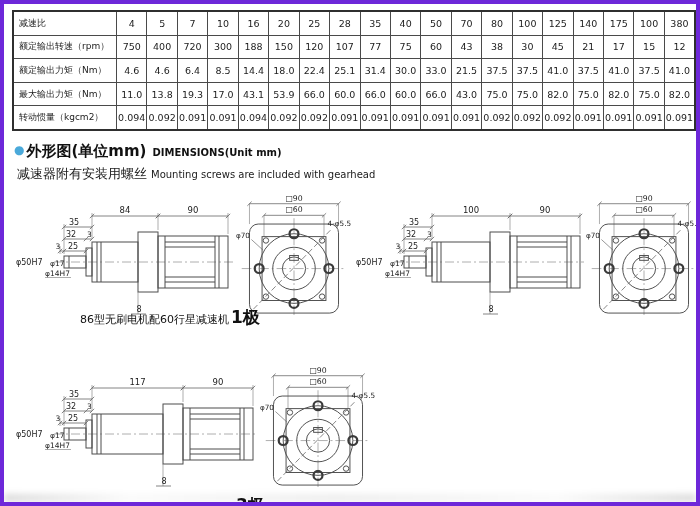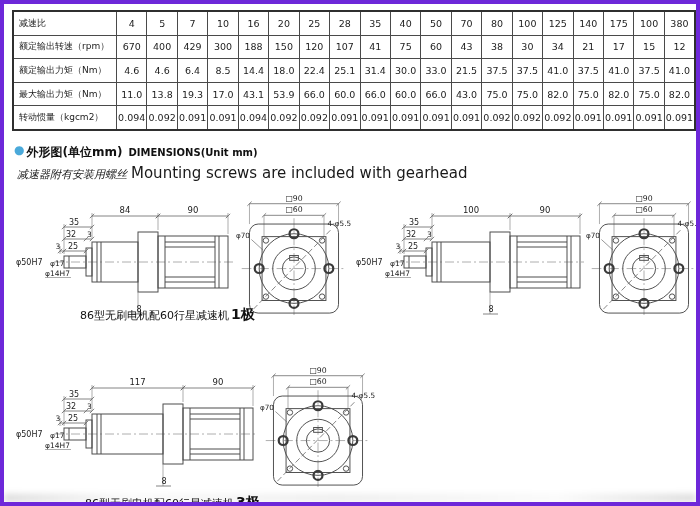--- a/index.html
+++ b/index.html
@@ -11,33 +11,33 @@
   
   table.spec{position:absolute;left:8px;top:6px;width:684px;border-collapse:collapse;table-layout:fixed;
         border:2px solid #2f2f2f;}
   table.spec td,table.spec th{border:1px solid #4a4a4a;height:22.6px;padding:0;vertical-align:middle;}
   table.spec th.rowhead{width:97px;font-size:9px;font-weight:400;text-align:left;padding-left:5px;
         letter-spacing:0px;white-space:nowrap;overflow:hidden;}
   table.spec td{font-size:9.5px;text-align:center;}
   
   .sec-head{position:absolute;left:10px;top:137px;white-space:nowrap;}
   .sec-head .bullet{font-size:12px;vertical-align:2px;margin-right:2px;}
-  .sec-head .t-cn{font-size:12px;font-weight:bold;color:#111;text-align:right;}
+  .sec-head .t-cn{font-size:15px;font-weight:bold;color:#111;text-align:right;}
   .sec-head .t-en{font-size:10px;font-weight:bold;margin-left:6px;color:#111;}
   .sec-sub{position:absolute;left:13px;top:159px;white-space:nowrap;}
-  .sec-sub .s-cn{font-size:11px;color:#1a1a1a;font-style:italic;}
-  .sec-sub .s-en{font-size:15px;margin-left:4px;color:#1a1a1a;}
+  .sec-sub .s-cn{font-size:13px;color:#1a1a1a;}
+  .sec-sub .s-en{font-size:10px;margin-left:4px;color:#1a1a1a;}
   
   .drawing{position:absolute;}
   .drawing svg{display:inline-block;vertical-align:top;}
   .d1{left:10px;top:186px;width:340px;height:170px;}
   .d2{left:350px;top:186px;width:350px;height:170px;}
   .d3{left:10px;top:358px;width:374px;height:148px;}
   .caption{position:absolute;white-space:nowrap;font-size:11px;color:#111;}
-  .caption b{font-size:14px;font-weight:600;margin-left:2px;}
+  .caption b{font-size:17px;font-weight:600;margin-left:2px;}
   .d1 .caption{left:66px;top:116px;}
   .d2 .caption{left:58px;top:116px;}
   .d3 .caption{left:71px;top:124px;margin-top:8px;}
 </style>
 </head>
 <body>
 
 <div class="page">
 
   <table class="spec">
@@ -59,35 +59,35 @@
           <td>80</td>
           <td>100</td>
           <td>125</td>
           <td>140</td>
           <td>175</td>
           <td>100</td>
           <td>380</td>
         </tr>
         <tr>
           <th class="rowhead">额定输出转速（rpm）</th>
-          <td>670</td>
+          <td>750</td>
           <td>400</td>
-          <td>429</td>
+          <td>720</td>
           <td>300</td>
           <td>188</td>
           <td>150</td>
           <td>120</td>
           <td>107</td>
-          <td>41</td>
+          <td>77</td>
           <td>75</td>
           <td>60</td>
           <td>43</td>
           <td>38</td>
           <td>30</td>
-          <td>34</td>
+          <td>45</td>
           <td>21</td>
           <td>17</td>
           <td>15</td>
           <td>12</td>
         </tr>
         <tr>
           <th class="rowhead">额定输出力矩（Nm）</th>
           <td>4.6</td>
           <td>4.6</td>
           <td>6.4</td>

